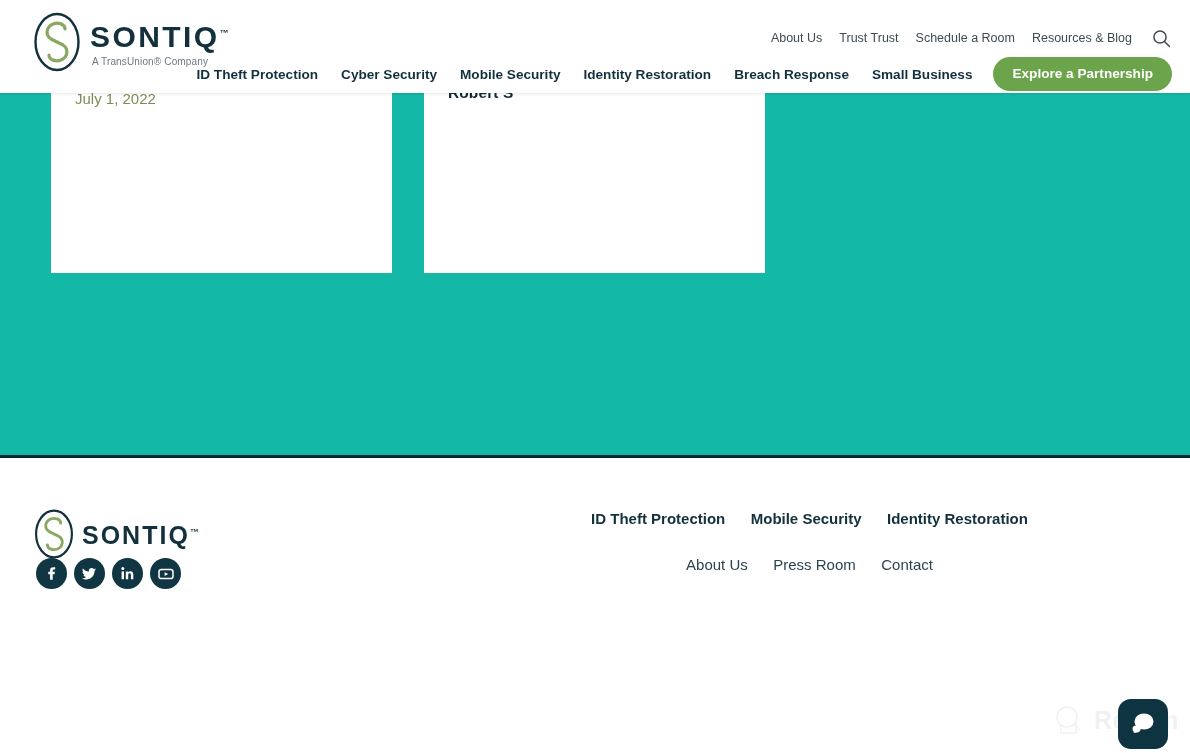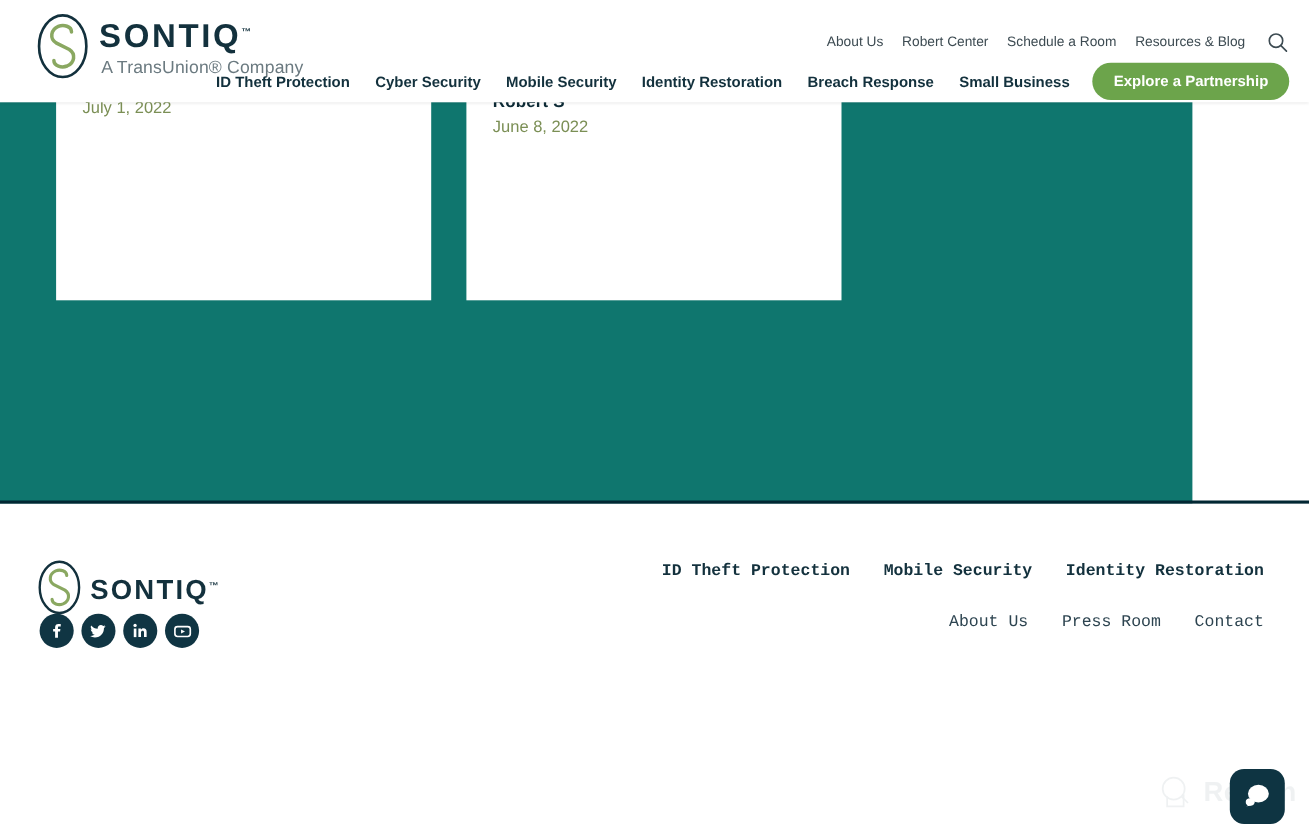--- a/index.html
+++ b/index.html
@@ -6,22 +6,22 @@
   html, body {
     width: 1190px; height: 753px;
     font-family: "Liberation Sans", sans-serif;
     background: #ffffff;
     overflow: hidden;
   }
   .page { position: relative; width: 1190px; height: 753px; }
 
   
   .dark-section {
-    position: absolute; left: 0; top: 0; width: 1084px; height: 458px;
-    background: #0f766e;
+    position: absolute; left: 0; top: 0; width: 1190px; height: 458px;
+    background: #14b8a6;
   }
   .dark-section-edge {
     position: absolute; left: 0; top: 455px; width: 1190px; height: 3px;
     background: #022733;
   }
 
   .cards {
     position: absolute; left: 51px; top: 0px;
     width: 1089px; height: 273px;
     display: flex; gap: 32px;
@@ -62,21 +62,21 @@
     position: absolute; left: 33px; top: 11px;
     display: flex; align-items: center; gap: 9px;
   }
   .logo-text-wrap { display: flex; flex-direction: column; }
   .logo-word {
     font-size: 30px; font-weight: bold; letter-spacing: 2.4px;
     color: #13313d; line-height: 32px;
   }
   .logo-tm { font-size: 9px; vertical-align: super; letter-spacing: 0; }
   .logo-sub {
-    font-size: 16px; color: #6b7a80; letter-spacing: .15px;
+    font-size: 10px; color: #6b7a80; letter-spacing: .15px;
     margin-top: 3px; margin-left: 2px;
   }
 
   .util-nav {
     position: absolute; right: 18px; top: 27px;
     display: flex; align-items: center; gap: 17px;
   }
   .util-link {
     font-size: 12.5px; color: #3d4b52; white-space: nowrap;
     cursor: pointer; text-decoration: none;
@@ -123,21 +123,21 @@
   }
   .social {
     width: 31px; height: 31px; border-radius: 50%;
     background: #103543; display: flex;
     align-items: center; justify-content: center;
     cursor: pointer;
   }
 
   .footer-links {
     position: absolute; right: 41px; top: 52px;
-    text-align: right; width: 700px; font-family: Liberation Mono, monospace;
+    text-align: center; width: 700px;
   }
   .fl-row { margin-bottom: 11px; }
   .fl-row:last-child { margin-bottom: 0; margin-top: 28px; }
   .fl-link {
     font-size: 15px; font-weight: bold; color: #13313d;
     margin-left: 21px; cursor: pointer; text-decoration: none;
     white-space: nowrap;
   }
   .fl-link.light { font-weight: normal; color: #2d4450; }
 
@@ -172,21 +172,20 @@
         <div class="card-meta-1">
           <div class="card-author">Barbara</div>
           <div class="card-date">July 1, 2022</div>
         </div>
       </div>
 
       <div class="card">
         <div class="card-quote clip-2">much fraud going on in the world."</div>
         <div class="card-meta-2">
           <div class="card-author">Robert S</div>
-          <div class="card-date">June 8, 2022</div>
         </div>
       </div>
 
 
     </div>
     <div class="dark-section-edge"></div>
   </div>
 
   <div class="header">
 
@@ -196,21 +195,21 @@
         <path d="M32 18 C32 13 25 11 20 13 C13 16 12 24 18 28 L30 34 C36 38 35 46 28 49 C23 51 16 49 16 44" fill="none" stroke="#8aa861" stroke-width="3.2" stroke-linecap="round"></path>
       </svg>
       <div class="logo-text-wrap">
         <div class="logo-word"><span>SONTIQ</span><span class="logo-tm">™</span></div>
         <div class="logo-sub">A TransUnion® Company</div>
       </div>
     </div>
 
     <div class="util-nav">
       <a class="util-link">About Us</a>
-      <a class="util-link">Robert Center</a>
+      <a class="util-link">Trust Trust</a>
       <a class="util-link">Schedule a Room</a>
       <a class="util-link">Resources &amp; Blog</a>
       <div class="search-btn">
         <svg width="19" height="19" viewBox="0 0 19 19">
           <circle cx="8" cy="8" r="6.1" fill="none" stroke="#3d4b52" stroke-width="1.5"></circle>
           <line x1="12.5" y1="12.5" x2="17.5" y2="17.5" stroke="#3d4b52" stroke-width="1.5" stroke-linecap="round"></line>
         </svg>
       </div>
     </div>
 

